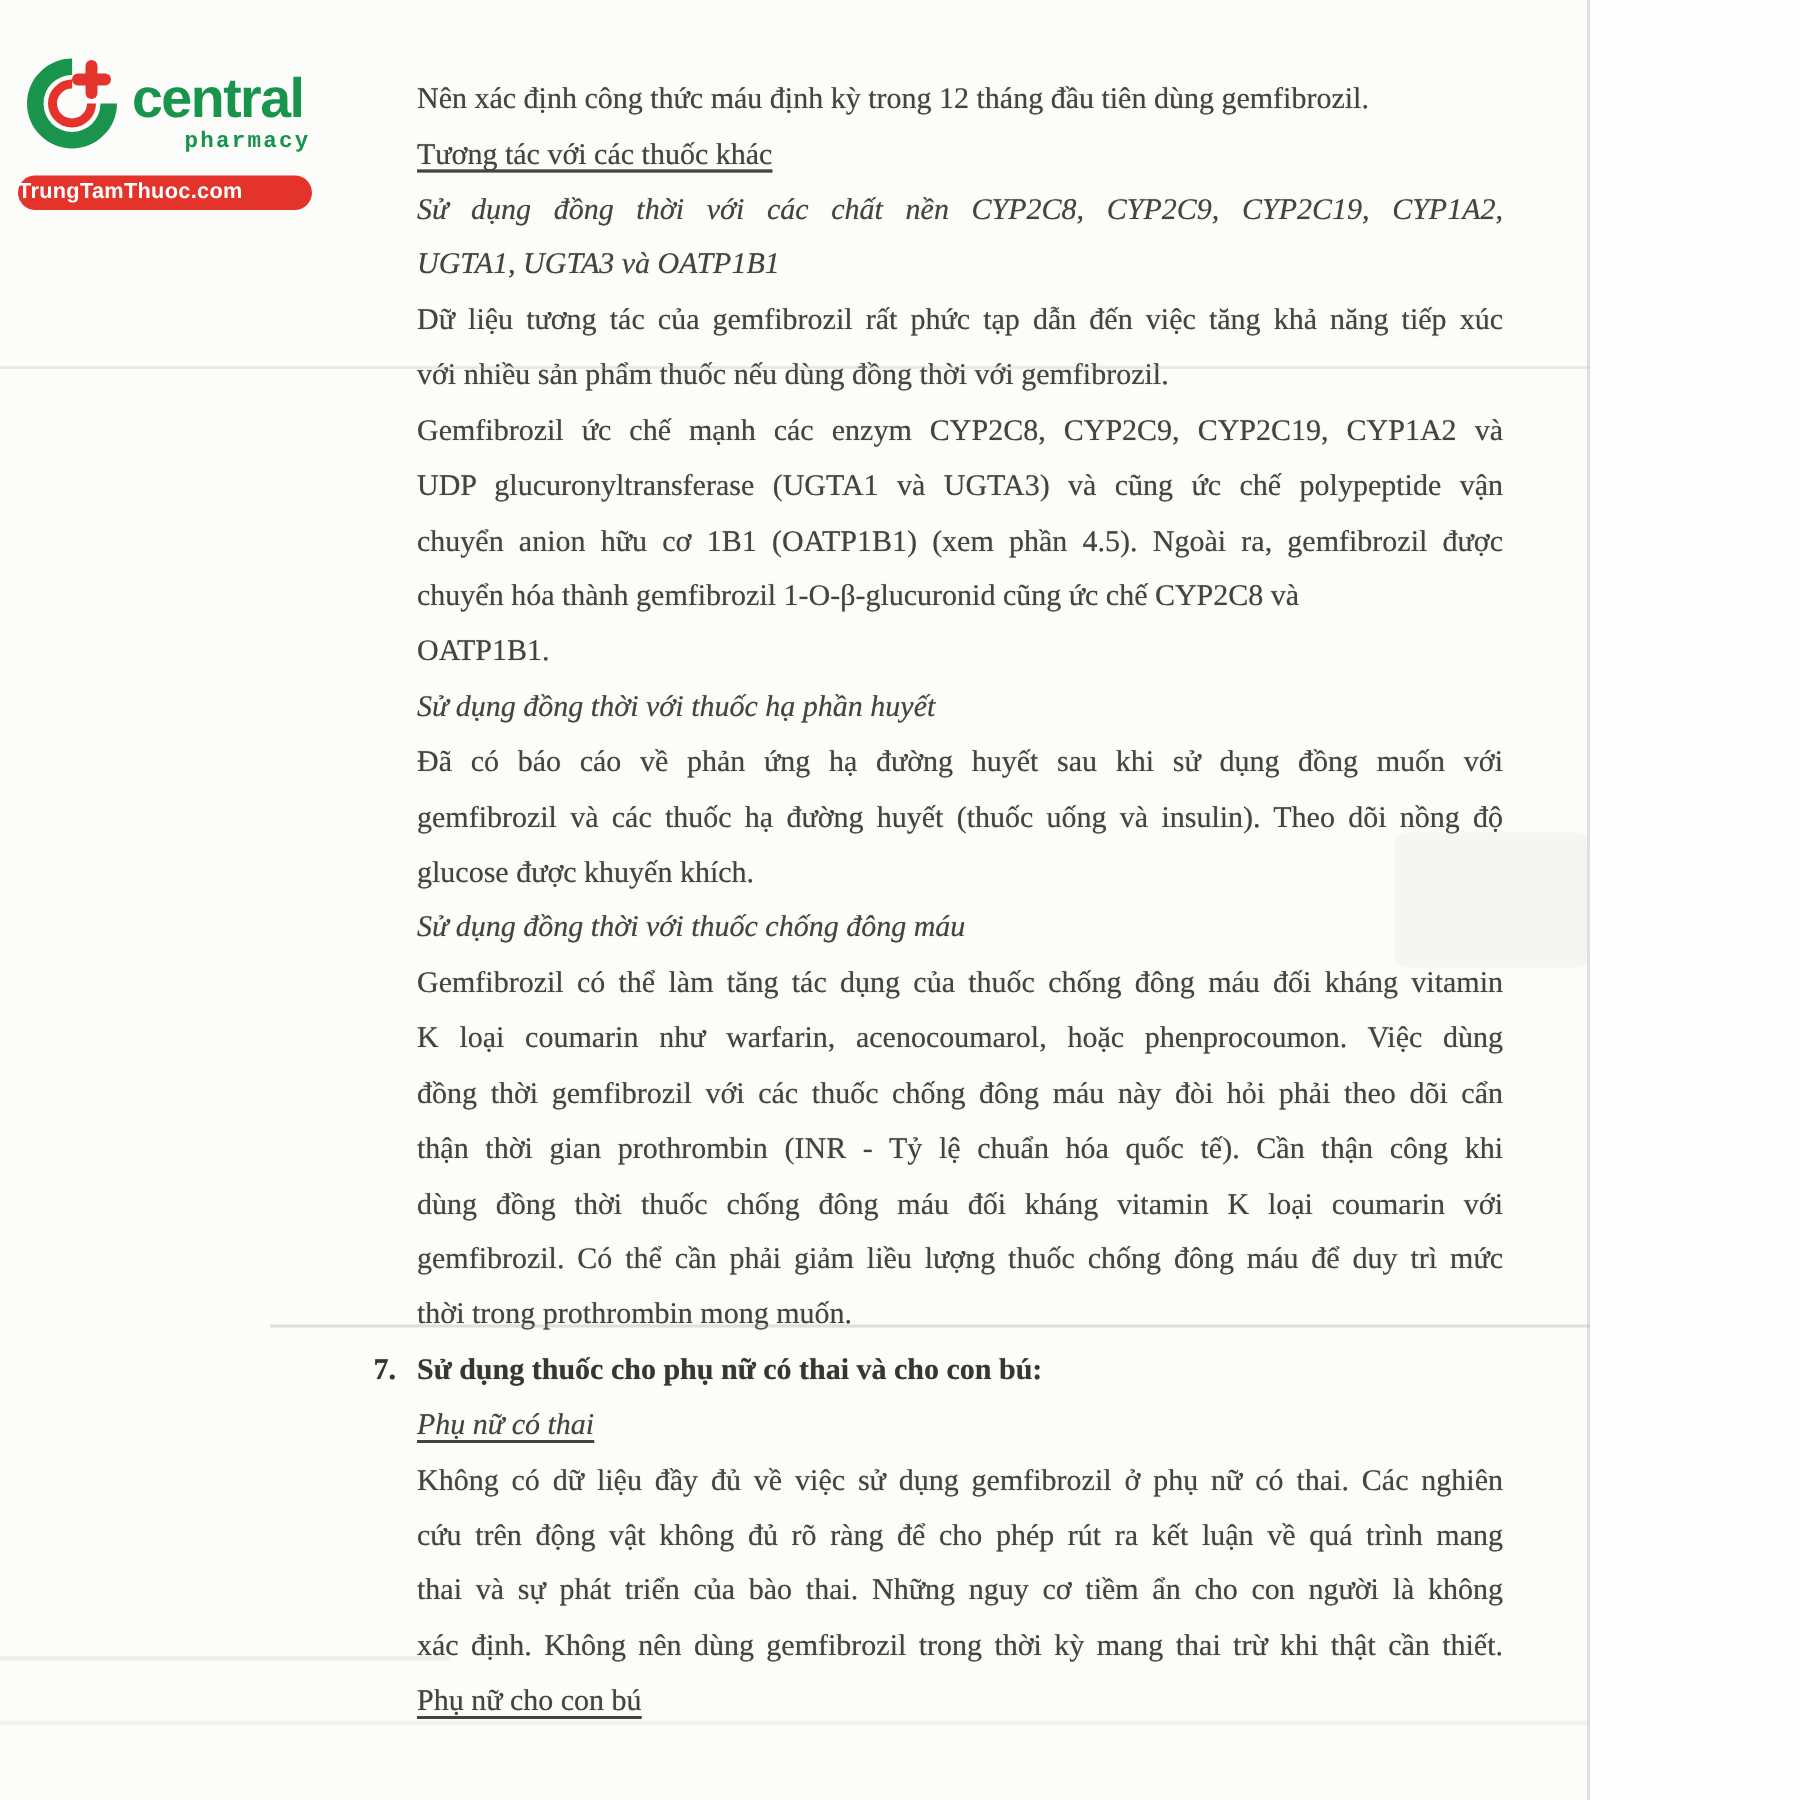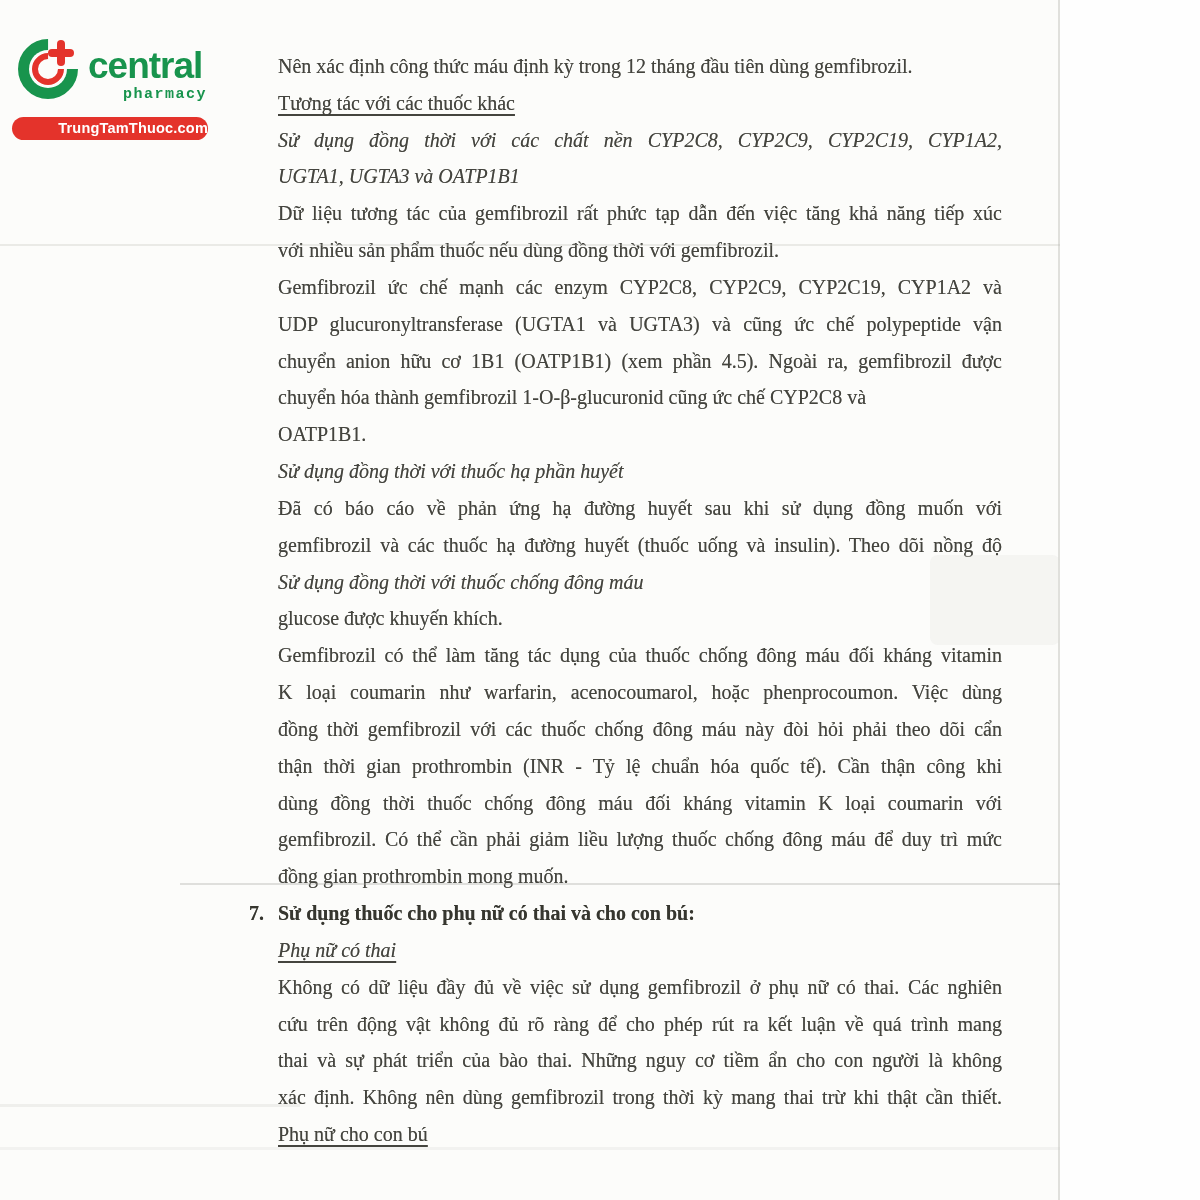--- a/index.html
+++ b/index.html
@@ -42,21 +42,21 @@
     position:absolute;left:79px;top:62px;
     font-family:Liberation Mono, monospace;
     font-size:15px;font-weight:600;letter-spacing:1.5px;
     color:var(--green,#18944d);line-height:1;margin-left:32px;
   }
   .logo-pill{
     position:absolute;left:0;top:92px;width:196px;height:23px;
     background:var(--red,#e4332b);border-radius:12px;
     font-family:"Liberation Sans","DejaVu Sans",sans-serif;
     font-size:14.5px;font-weight:bold;color:#ffffff;
-    text-align:right;line-height:23px;letter-spacing:.2px;
+    text-align:left;line-height:23px;letter-spacing:.2px;
   }
   
   .text-col{
     position:absolute;left:278px;top:48px;width:724px;
     font-size:20px;color:#44443e;line-height:36.83px;
     text-shadow:0 0 .6px rgba(70,70,64,.6);
   }
   .line{position:relative;height:36.83px;white-space:nowrap;}
   .line.j{white-space:normal;text-align:justify;text-align-last:justify;}
   .line.italic{font-style:italic;}
@@ -100,29 +100,29 @@
       <div class="line normal j"><span data-bind="document.lines.4.text">Dữ liệu tương tác của gemfibrozil rất phức tạp dẫn đến việc tăng khả năng tiếp xúc</span></div>
       <div class="line normal"><span data-bind="document.lines.5.text">với nhiều sản phẩm thuốc nếu dùng đồng thời với gemfibrozil.</span></div>
       <div class="line normal j"><span data-bind="document.lines.6.text">Gemfibrozil ức chế mạnh các enzym CYP2C8, CYP2C9, CYP2C19, CYP1A2 và</span></div>
       <div class="line normal j"><span data-bind="document.lines.7.text">UDP glucuronyltransferase (UGTA1 và UGTA3) và cũng ức chế polypeptide vận</span></div>
       <div class="line normal j"><span data-bind="document.lines.8.text">chuyển anion hữu cơ 1B1 (OATP1B1) (xem phần 4.5). Ngoài ra, gemfibrozil được</span></div>
       <div class="line normal"><span data-bind="document.lines.9.text">chuyển hóa thành gemfibrozil 1-O-β-glucuronid cũng ức chế CYP2C8 và</span></div>
       <div class="line normal"><span data-bind="document.lines.10.text">OATP1B1.</span></div>
       <div class="line italic"><span data-bind="document.lines.11.text">Sử dụng đồng thời với thuốc hạ phần huyết</span></div>
       <div class="line normal j"><span data-bind="document.lines.12.text">Đã có báo cáo về phản ứng hạ đường huyết sau khi sử dụng đồng muốn với</span></div>
       <div class="line normal j"><span data-bind="document.lines.13.text">gemfibrozil và các thuốc hạ đường huyết (thuốc uống và insulin). Theo dõi nồng độ</span></div>
+      <div class="line normal"><span data-bind="document.lines.14.text">glucose được khuyến khích.</span></div>
       <div class="line italic"><span data-bind="document.lines.15.text">Sử dụng đồng thời với thuốc chống đông máu</span></div>
-      <div class="line normal"><span data-bind="document.lines.14.text">glucose được khuyến khích.</span></div>
       <div class="line normal j"><span data-bind="document.lines.16.text">Gemfibrozil có thể làm tăng tác dụng của thuốc chống đông máu đối kháng vitamin</span></div>
       <div class="line normal j"><span data-bind="document.lines.17.text">K loại coumarin như warfarin, acenocoumarol, hoặc phenprocoumon. Việc dùng</span></div>
       <div class="line normal j"><span data-bind="document.lines.18.text">đồng thời gemfibrozil với các thuốc chống đông máu này đòi hỏi phải theo dõi cẩn</span></div>
       <div class="line normal j"><span data-bind="document.lines.19.text">thận thời gian prothrombin (INR - Tỷ lệ chuẩn hóa quốc tế). Cần thận công khi</span></div>
       <div class="line normal j"><span data-bind="document.lines.20.text">dùng đồng thời thuốc chống đông máu đối kháng vitamin K loại coumarin với</span></div>
       <div class="line normal j"><span data-bind="document.lines.21.text">gemfibrozil. Có thể cần phải giảm liều lượng thuốc chống đông máu để duy trì mức</span></div>
-      <div class="line normal"><span data-bind="document.lines.22.text">đồng gian prothrombin mong muốn.</span></div>
+      <div class="line normal"><span data-bind="document.lines.22.text">thời trong prothrombin mong muốn.</span></div>
       <div class="line bold"><span class="marker" data-bind="document.lines.23.marker">7.</span><span data-bind="document.lines.23.text">Sử dụng thuốc cho phụ nữ có thai và cho con bú:</span></div>
       <div class="line italic-underline"><span data-bind="document.lines.24.text">Phụ nữ có thai</span></div>
       <div class="line normal j"><span data-bind="document.lines.25.text">Không có dữ liệu đầy đủ về việc sử dụng gemfibrozil ở phụ nữ có thai. Các nghiên</span></div>
       <div class="line normal j"><span data-bind="document.lines.26.text">cứu trên động vật không đủ rõ ràng để cho phép rút ra kết luận về quá trình mang</span></div>
       <div class="line normal j"><span data-bind="document.lines.27.text">thai và sự phát triển của bào thai. Những nguy cơ tiềm ẩn cho con người là không</span></div>
       <div class="line normal j"><span data-bind="document.lines.28.text">xác định. Không nên dùng gemfibrozil trong thời kỳ mang thai trừ khi thật cần thiết.</span></div>
       <div class="line underline"><span data-bind="document.lines.29.text">Phụ nữ cho con bú</span></div>
     </div>
 </div>
 

